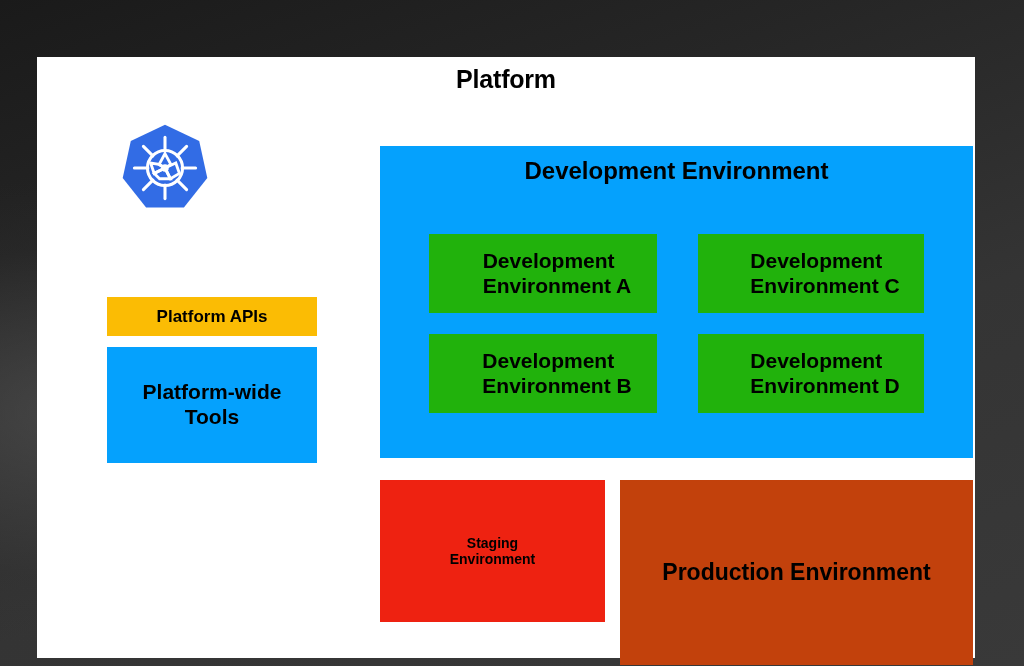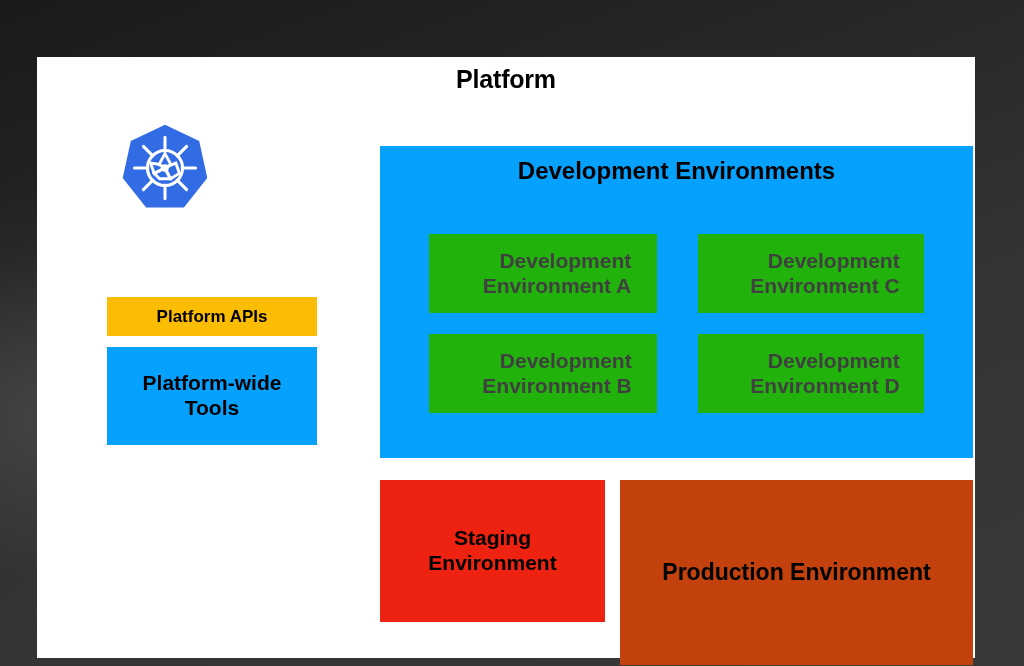--- a/index.html
+++ b/index.html
@@ -68,21 +68,21 @@
     line-height: 1.17;
     white-space: pre-line;
   }
 
   .blk-platform-apis {
     left: 70px; top: 240px; width: 210px; height: 39px;
     background: #fbbc04;
     font-size: 17px;
   }
   .blk-platform-tools {
-    left: 70px; top: 290px; width: 210px; height: 98px;
+    left: 70px; top: 290px; width: 210px; height: 116px;
     background: #05a1fd;
     font-size: 21px;
   }
 
   .dev-panel {
     position: absolute;
     left: 343px; top: 89px; width: 593px; height: 312px;
     background: #05a1fd;
   }
   .dev-panel-title {
@@ -91,40 +91,40 @@
     text-align: center;
     font-size: 24px;
     font-weight: bold;
     color: #000000;
   }
 
   .dev-box {
     position: absolute;
     box-sizing: border-box;
     background: #21b20c;
-    color: #404040;
+    color: #000000;
     font-weight: bold;
     font-size: 21px;
     line-height: 1.18;
     display: flex;
     align-items: center;
     justify-content: center;
-    text-align: right;
+    text-align: left;
     white-space: pre-line;
     padding-left: 28px;
   }
   .dev-a { left: 49px;  top: 88px;  width: 228px; height: 79px; }
   .dev-b { left: 49px;  top: 188px; width: 228px; height: 79px; }
   .dev-c { left: 318px; top: 88px;  width: 226px; height: 79px; }
   .dev-d { left: 318px; top: 188px; width: 226px; height: 79px; }
 
   .blk-staging {
     left: 343px; top: 423px; width: 225px; height: 142px;
     background: #ee2211;
-    font-size: 21px;
+    font-size: 14px;
   }
   .blk-production {
     left: 583px; top: 423px; width: 353px; height: 185px;
     background: #c2410c;
     font-size: 23px;
   }
 </style>
 </head>
 <body>
 
@@ -157,21 +157,21 @@
         <circle cx="50" cy="50" r="4.2" fill="#ffffff"></circle>
       </svg>
     </div>
 
     <div class="block blk-platform-apis">Platform APIs</div>
 
     <div class="block blk-platform-tools">Platform-wide
 Tools</div>
 
     <div class="dev-panel">
-      <div class="dev-panel-title">Development Environments</div>
+      <div class="dev-panel-title">Development Environment</div>
 
       <div class="dev-box dev-a">Development
 Environment A</div>
       <div class="dev-box dev-b">Development
 Environment B</div>
       <div class="dev-box dev-c">Development
 Environment C</div>
       <div class="dev-box dev-d">Development
 Environment D</div>
     </div>

